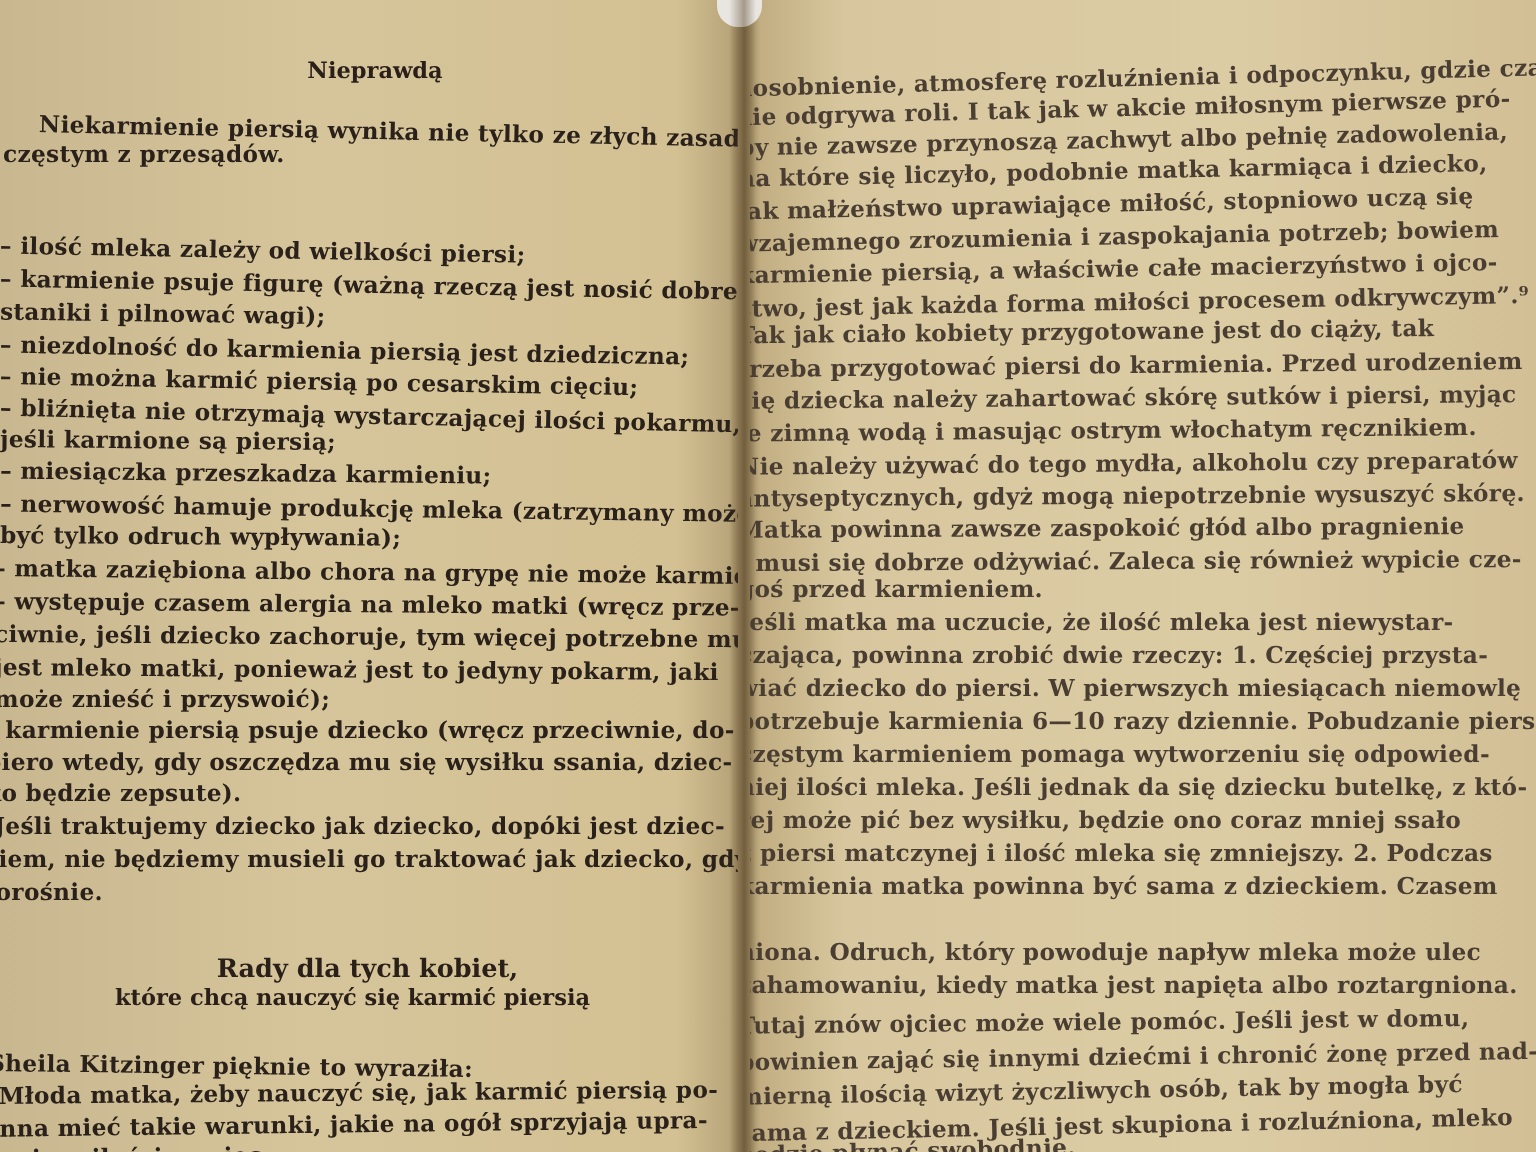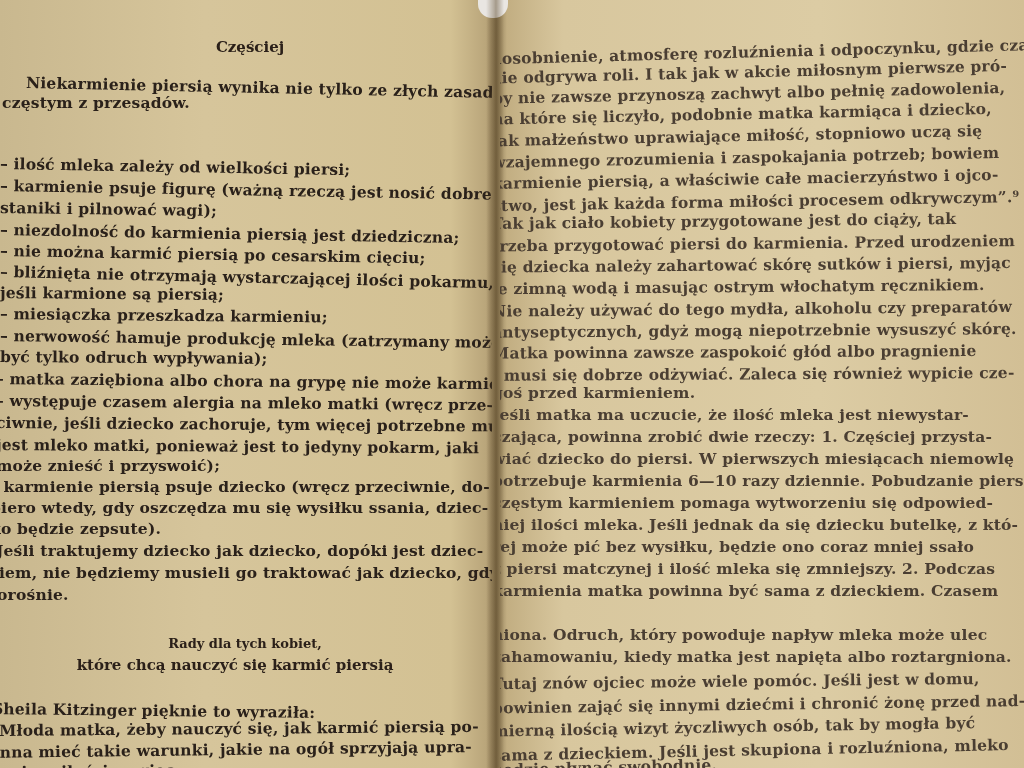--- a/index.html
+++ b/index.html
@@ -36,21 +36,21 @@
     .right .line { left: 6px; }
     .faded { color: #4a3e32; }
   </style>
 </head>
 <body>
 
 <div class="spread">
   <div class="bg-corner"></div>
 
   <div class="page page-left left">
-    <div class="heading" style="left:180px; top:38px; width:140px;">Częściej</div>
+    <div class="heading" style="left:180px; top:38px; width:140px;">Nieprawdą</div>
 
     <div class="line text" style="left:26px; top:72px; transform:rotate(1.2deg); transform-origin:left;">Niekarmienie piersią wynika nie tylko ze złych zasad, ale</div>
     <div class="line text" style="left:2px; top:92px;">częstym z przesądów.</div>
 
 
     <div class="line text" style="left:0px; top:153px; transform:rotate(1deg); transform-origin:left;">– ilość mleka zależy od wielkości piersi;</div>
     <div class="line text" style="left:0px; top:175px; transform:rotate(1deg); transform-origin:left;">– karmienie psuje figurę (ważną rzeczą jest nosić dobre</div>
     <div class="line text" style="left:0px; top:197px; transform:rotate(0.8deg); transform-origin:left;">   staniki i pilnować wagi);</div>
     <div class="line text" style="left:0px; top:219px; transform:rotate(1deg); transform-origin:left;">– niezdolność do karmienia piersią jest dziedziczna;</div>
     <div class="line text" style="left:0px; top:240px; transform:rotate(1deg); transform-origin:left;">– nie można karmić piersią po cesarskim cięciu;</div>
@@ -65,21 +65,21 @@
     <div class="line text" style="left:-4px; top:434px; transform:rotate(0.4deg); transform-origin:left;">   jest mleko matki, ponieważ jest to jedyny pokarm, jaki</div>
     <div class="line text" style="left:-4px; top:455px;">   może znieść i przyswoić);</div>
     <div class="line text" style="left:-10px; top:476px;">– karmienie piersią psuje dziecko (wręcz przeciwnie, do-</div>
     <div class="line text" style="left:-10px; top:497px;">   piero wtedy, gdy oszczędza mu się wysiłku ssania, dziec-</div>
     <div class="line text" style="left:-10px; top:518px;">   ko będzie zepsute).</div>
 
     <div class="line text" style="left:-4px; top:540px;">Jeśli traktujemy dziecko jak dziecko, dopóki jest dziec-</div>
     <div class="line text" style="left:-12px; top:562px;">kiem, nie będziemy musieli go traktować jak dziecko, gdy</div>
     <div class="line text" style="left:-14px; top:584px;">dorośnie.</div>
 
-    <div class="heading" style="left:100px; top:636px; width:290px; font-size:13px;">Rady dla tych kobiet,</div>
+    <div class="heading" style="left:100px; top:636px; width:290px; font-size:17px;">Rady dla tych kobiet,</div>
     <div class="heading" style="left:50px; top:656px; width:370px; font-size:15px;">które chcą nauczyć się karmić piersią</div>
 
     <div class="line text" style="left:-8px; top:698px; transform:rotate(0.7deg); transform-origin:left;">Sheila Kitzinger pięknie to wyraziła:</div>
     <div class="line text" style="left:-10px; top:720px; transform:rotate(-0.5deg); transform-origin:left;">„Młoda matka, żeby nauczyć się, jak karmić piersią po-</div>
     <div class="line text" style="left:-20px; top:742px; transform:rotate(-0.7deg); transform-origin:left;">winna mieć takie warunki, jakie na ogół sprzyjają upra-</div>
     <div class="line text" style="left:-20px; top:762px; transform:rotate(-0.7deg); transform-origin:left;">wianiu miłości, a więc ...</div>
   </div>
 
   <div class="gutter"></div>
 

